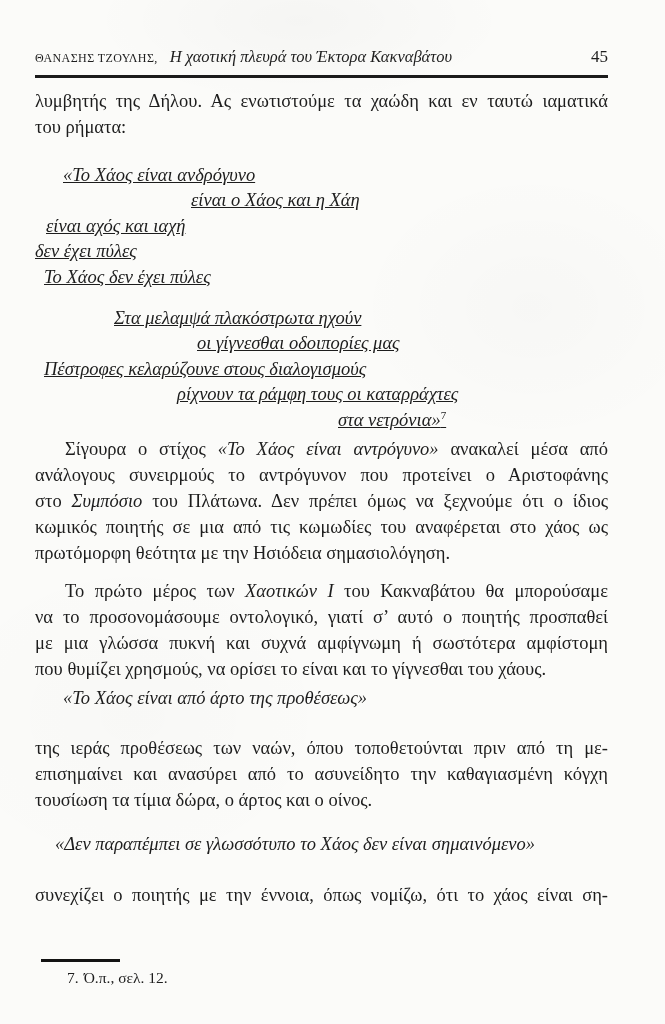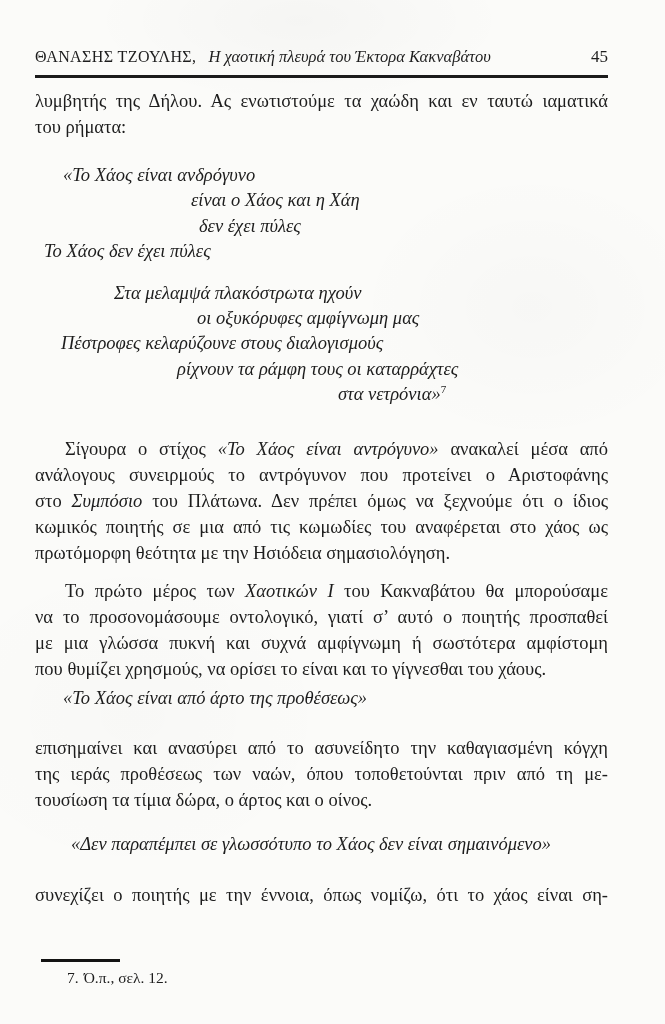--- a/index.html
+++ b/index.html
@@ -15,21 +15,21 @@
     font-family:"Liberation Serif","DejaVu Serif",serif;
     color:#1d1d1d;
     overflow:hidden;
   }
 
   
   .running-head {
     position:absolute; top:47px; left:35px; width:573px;
     display:flex; align-items:baseline;
   }
-  .rh-author { font-size:16px; letter-spacing:0.4px; white-space:nowrap; }
+  .rh-author { font-size:12px; letter-spacing:0.4px; white-space:nowrap; }
   .rh-title  { font-style:italic; font-size:16.5px; margin-left:12px; white-space:nowrap; }
   .rh-page   { margin-left:auto; font-size:17px; }
   .head-rule {
     position:absolute; top:75px; left:35px; width:573px; height:2.5px;
     background:#1b1b1b;
   }
 
   
   .blk { position:absolute; left:35px; width:573px; }
   .b-intro { top:88px;  }
@@ -40,35 +40,35 @@
   .b-p4    { top:735px; }
   .b-q2    { top:831px; }
   .b-p5    { top:882px; }
 
   .ln { font-size:18.5px; line-height:26px; }
   .j   { text-align:justify; text-align-last:justify; }
   .ind { text-indent:30px; }
   .it, .ln i { font-style:italic; }
   .ln i { font-weight:normal; }
 
-  .b-poem .ln { font-style:italic; line-height:25.4px; white-space:nowrap; }
+  .b-poem .ln { font-style:italic; line-height:25.4px; white-space:nowrap;text-decoration:underline; }
   .pl-0 { margin-left:28px; }
   .pl-1 { margin-left:156px; }
   .pl-2 { margin-left:11px; }
-  .pl-3 { margin-left:164px; }
+  .pl-3 { }
   .pl-4 { margin-left:9px; }
   .pl-5 { margin-left:79px;margin-top:16px; }
   .pl-6 { margin-left:162px; }
-  .pl-7 { margin-left:26px; }
+  .pl-7 { margin-left:9px; }
   .pl-8 { margin-left:142px; }
   .pl-9 { margin-left:303px; }
 
   .quote { font-style:italic; font-size:18.5px; line-height:26px; white-space:nowrap; }
   .b-q1 .quote { margin-left:28px; }
-  .b-q2 .quote { margin-left:36px;font-style:italic; }
+  .b-q2 .quote { margin-left:20px;font-style:italic; }
 
   sup.fn-ref { font-size:11px; line-height:0; vertical-align:super; font-style:normal; }
 
   
   .foot-rule {
     position:absolute; top:959px; left:41px; width:79px; height:3px;
     background:#131313;
   }
   .footnote {
     position:absolute; top:968px; left:67px;
@@ -89,24 +89,25 @@
   <div class="head-rule"></div>
 
   <section class="blk b-intro">
     <div class="ln j">λυμβητής της Δήλου. Ας ενωτιστούμε τα χαώδη και εν ταυτώ ιαματικά</div>
     <div class="ln">του ρήματα:</div>
   </section>
 
   <section class="blk b-poem">
     <div class="ln pl-0">«Το Χάος είναι ανδρόγυνο</div>
     <div class="ln pl-1">είναι ο Χάος και η Χάη</div>
+    <div class="ln pl-2">είναι αχός και ιαχή</div>
     <div class="ln pl-3">δεν έχει πύλες</div>
     <div class="ln pl-4">Το Χάος δεν έχει πύλες</div>
     <div class="ln pl-5">Στα μελαμψά πλακόστρωτα ηχούν</div>
-    <div class="ln pl-6">οι οξυκόρυφες αμφίγνωμη μας</div>
+    <div class="ln pl-6">οι γίγνεσθαι οδοιπορίες μας</div>
     <div class="ln pl-7">Πέστροφες κελαρύζουνε στους διαλογισμούς</div>
     <div class="ln pl-8">ρίχνουν τα ράμφη τους οι καταρράχτες</div>
     <div class="ln pl-9"><span>στα νετρόνια»</span><sup class="fn-ref">7</sup></div>
   </section>
 
   <section class="blk b-p2">
     <div class="ln j ind"><span>Σίγουρα ο στίχος </span><i>«Το Χάος είναι αντρόγυνο»</i><span> ανακαλεί μέσα από</span></div>
     <div class="ln j">ανάλογους συνειρμούς το αντρόγυνον που προτείνει ο Αριστοφάνης</div>
     <div class="ln j"><span>στο </span><i>Συμπόσιο</i><span> του Πλάτωνα. Δεν πρέπει όμως να ξεχνούμε ότι ο ίδιος</span></div>
     <div class="ln j">κωμικός ποιητής σε μια από τις κωμωδίες του αναφέρεται στο χάος ως</div>
@@ -118,22 +119,22 @@
     <div class="ln j">να το προσονομάσουμε οντολογικό, γιατί σ’ αυτό ο ποιητής προσπαθεί</div>
     <div class="ln j">με μια γλώσσα πυκνή και συχνά αμφίγνωμη ή σωστότερα αμφίστομη</div>
     <div class="ln">που θυμίζει χρησμούς, να ορίσει το είναι και το γίγνεσθαι του χάους.</div>
   </section>
 
   <section class="blk b-q1">
     <div class="quote">«Το Χάος είναι από άρτο της προθέσεως»</div>
   </section>
 
   <section class="blk b-p4">
+    <div class="ln j">της ιεράς προθέσεως των ναών, όπου τοποθετούνται πριν από τη με-</div>
     <div class="ln j">επισημαίνει και ανασύρει από το ασυνείδητο την καθαγιασμένη κόγχη</div>
-    <div class="ln j">της ιεράς προθέσεως των ναών, όπου τοποθετούνται πριν από τη με-</div>
     <div class="ln">τουσίωση τα τίμια δώρα, ο άρτος και ο οίνος.</div>
   </section>
 
   <section class="blk b-q2">
     <div class="quote">«Δεν παραπέμπει σε γλωσσότυπο το Χάος δεν είναι σημαινόμενο»</div>
   </section>
 
   <section class="blk b-p5">
     <div class="ln j">συνεχίζει ο ποιητής με την έννοια, όπως νομίζω, ότι το χάος είναι ση-</div>
   </section>

